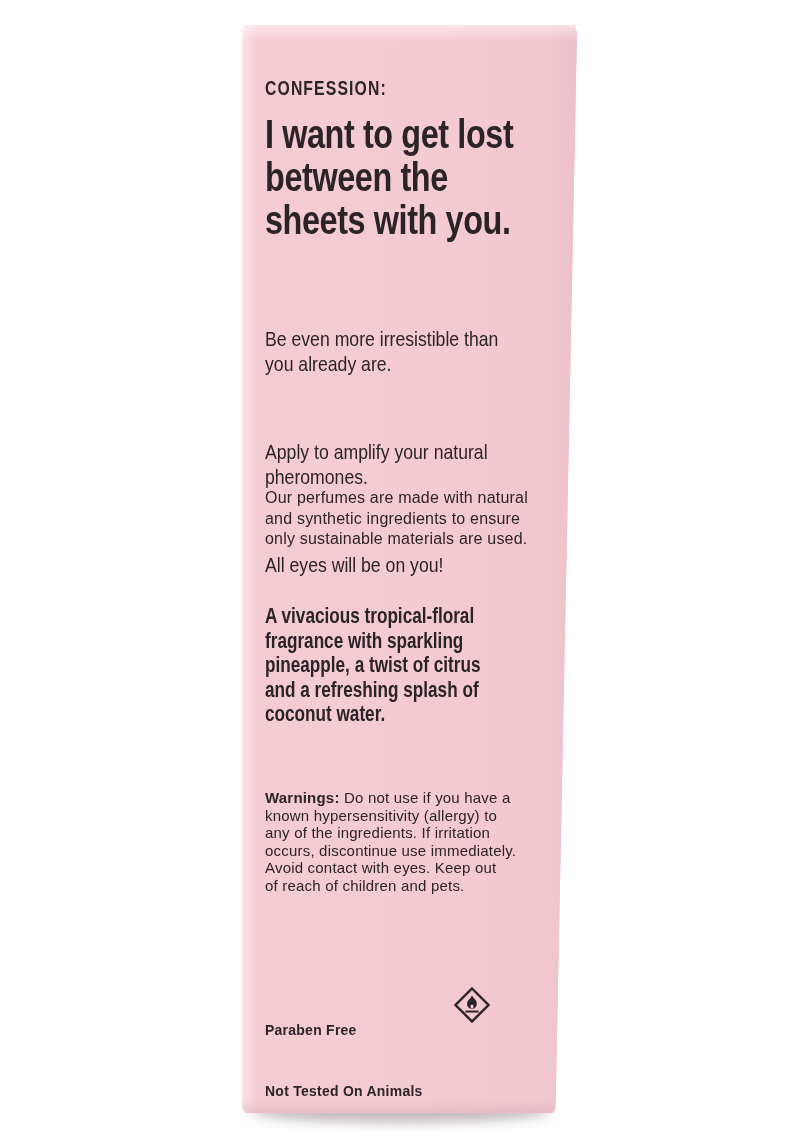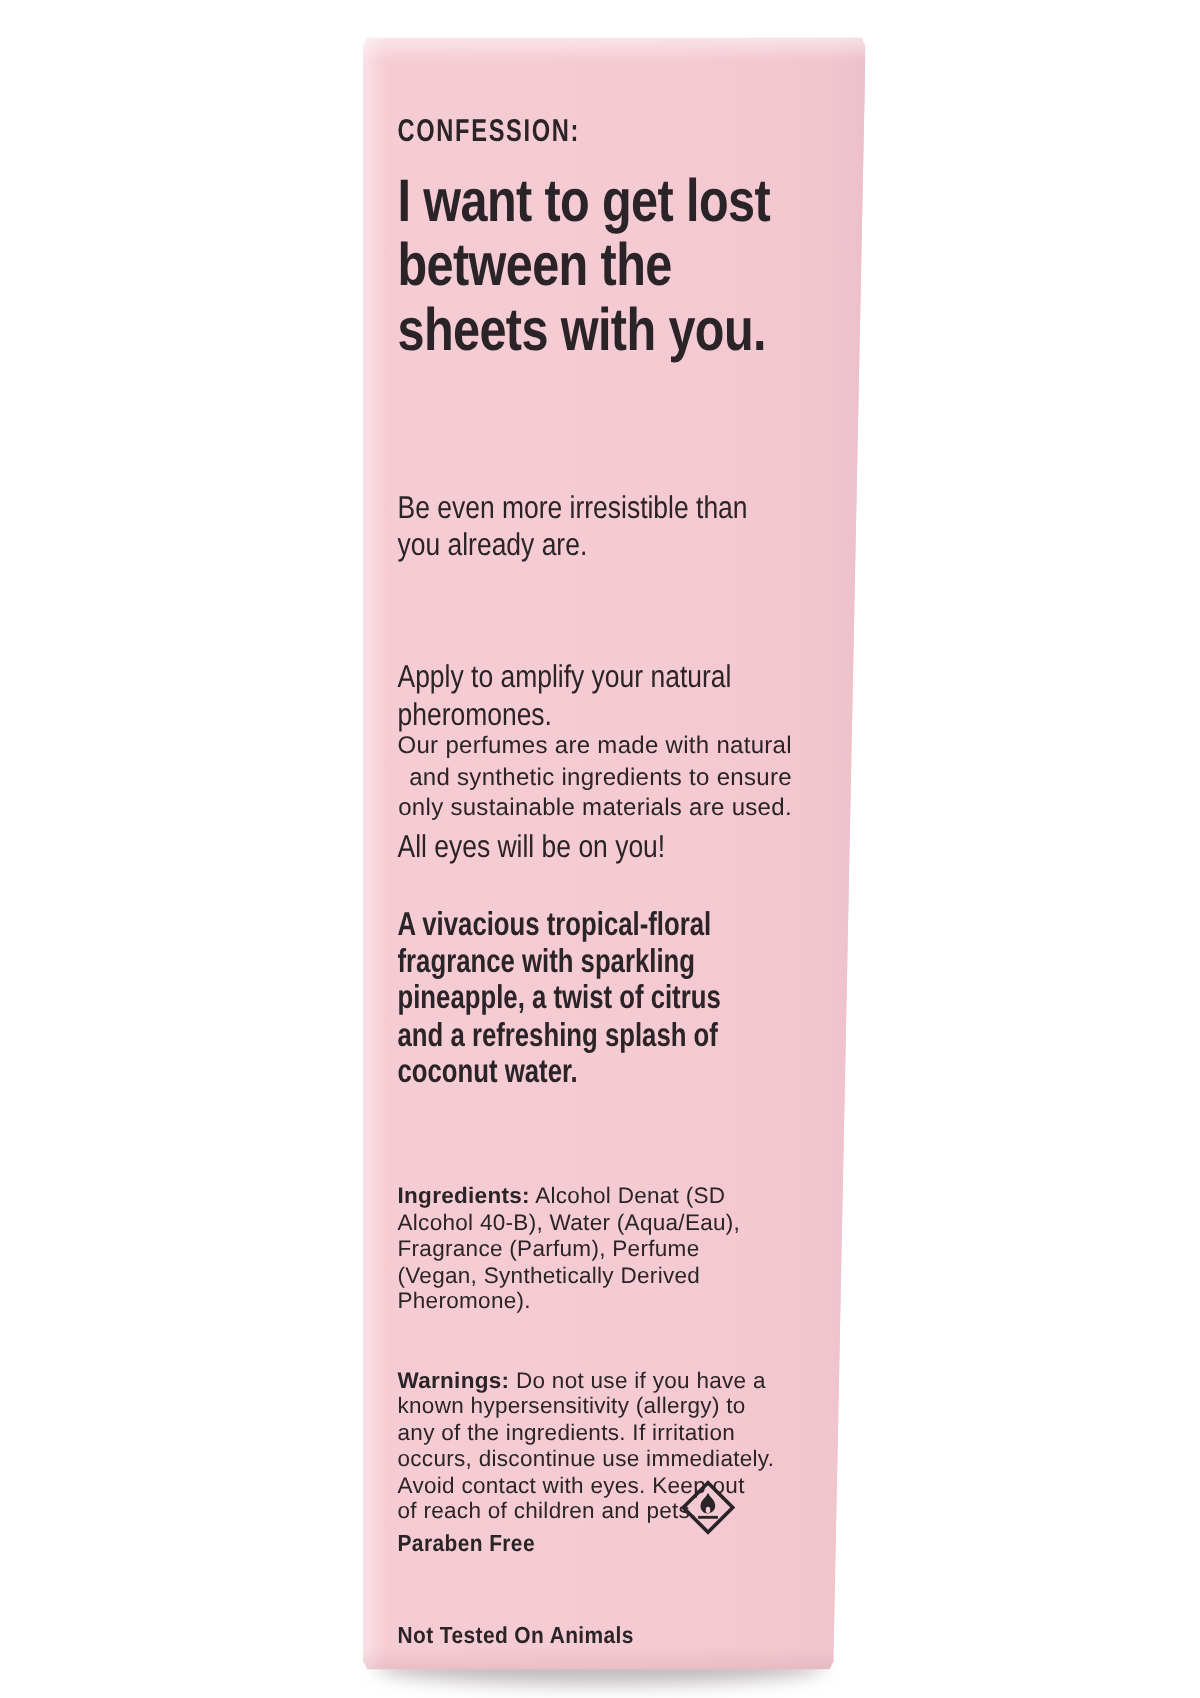--- a/index.html
+++ b/index.html
@@ -32,21 +32,21 @@
     top:52px;font-weight:700;font-size:21px;line-height:22px;
     letter-spacing:1.5px;transform:scaleX(.75);
   }
   .headline{
     top:88px;margin:0;font-weight:700;font-size:40px;line-height:43px;
     letter-spacing:-.5px;transform:scaleX(.81);
   }
   .claims{top:251px;font-size:21px;line-height:25px;transform:scaleX(.84);}
   .claims p{margin:0 0 13px 0;}
   .about{top:422px;font-size:16px;line-height:20.5px;letter-spacing:.2px;}
-  .about p{margin:0 0 10px 0;text-align:right;}
+  .about p{margin:0 0 10px 0;}
   .fragrance{
     top:579px;font-weight:700;font-size:22px;line-height:24.5px;
     transform:scaleX(.78);
   }
   .legal{top:729px;font-size:15px;line-height:17.5px;letter-spacing:.2px;}
   .legal p{margin:0;}
   .legal .lbl{font-weight:700;}
   .badges{top:959px;font-weight:700;font-size:15.5px;line-height:18.5px;letter-spacing:.3px;transform:scaleX(.9);}
   .badges .badge-line{margin:0 0 0 0;}
   .badges .badge-line:first-child{margin-bottom:5px;}
@@ -80,25 +80,20 @@
 only sustainable materials are used.</p>
     </div>
 
     <div class="blk fragrance">A vivacious tropical-floral
 fragrance with sparkling
 pineapple, a twist of citrus
 and a refreshing splash of
 coconut water.</div>
 
     <div class="blk legal">
-      <p><span class="lbl">Ingredients:</span><span> Alcohol Denat (SD
-Alcohol 40-B), Water (Aqua/Eau),
-Fragrance (Parfum), Perfume
-(Vegan, Synthetically Derived
-Pheromone).</span></p>
       <p><span class="lbl">Warnings:</span><span> Do not use if you have a
 known hypersensitivity (allergy) to
 any of the ingredients. If irritation
 occurs, discontinue use immediately.
 Avoid contact with eyes. Keep out
 of reach of children and pets.</span></p>
     </div>
 
     <div class="blk badges">
       <div class="badge-line">Paraben Free</div>

